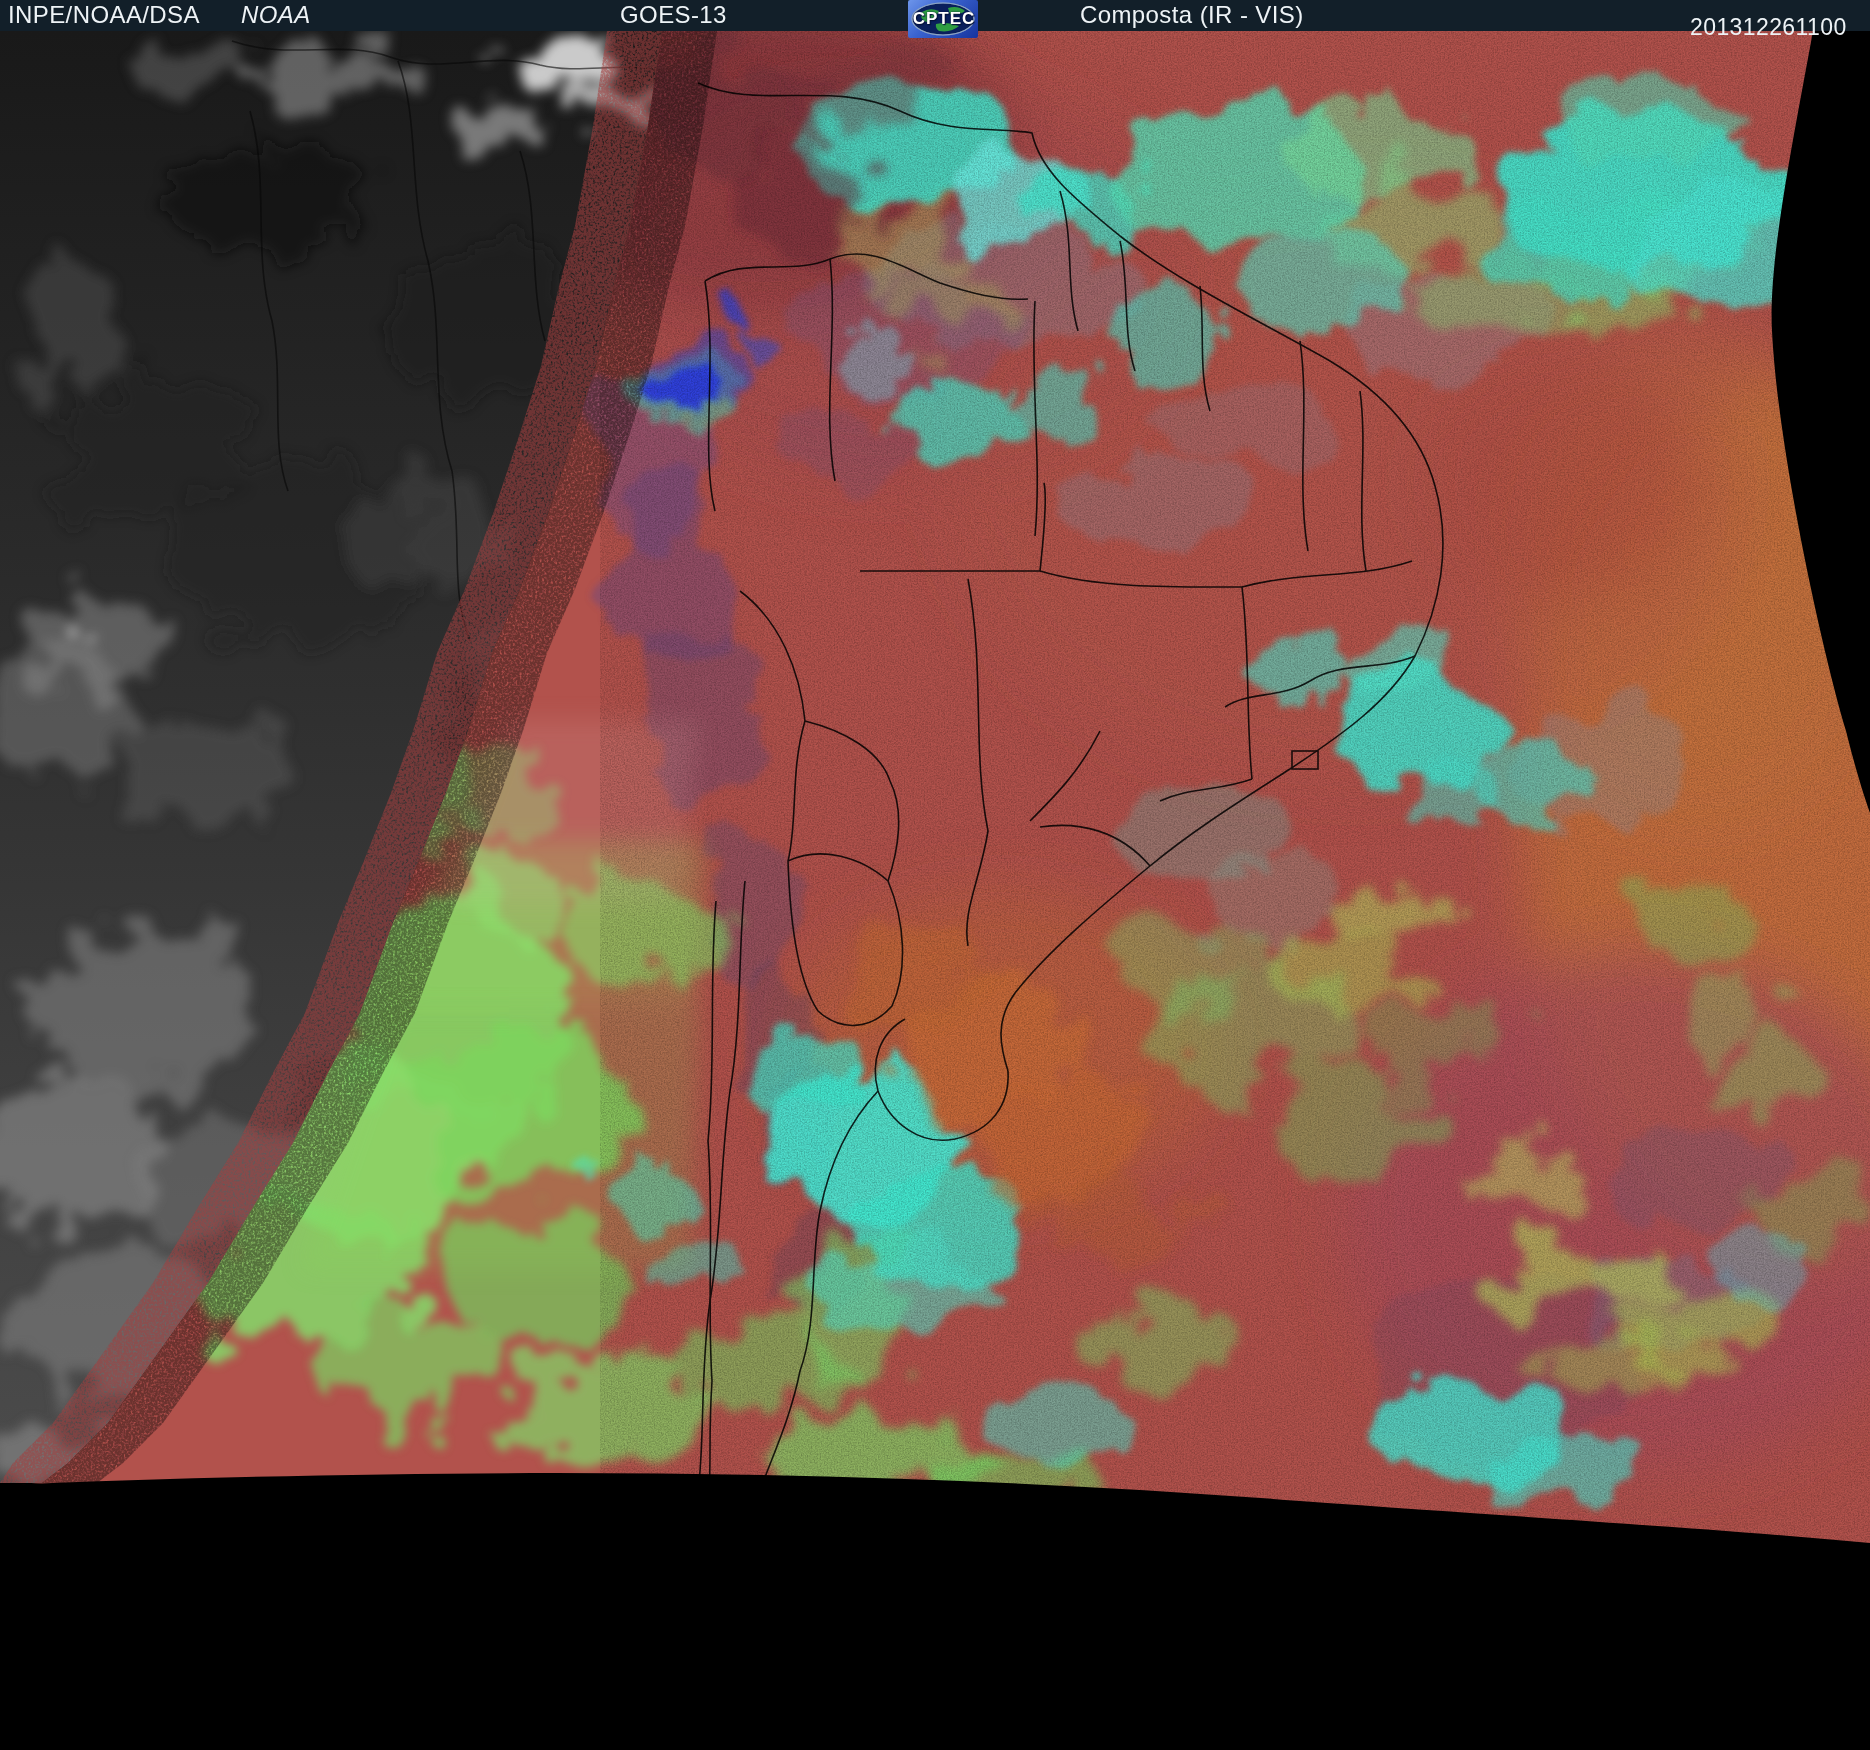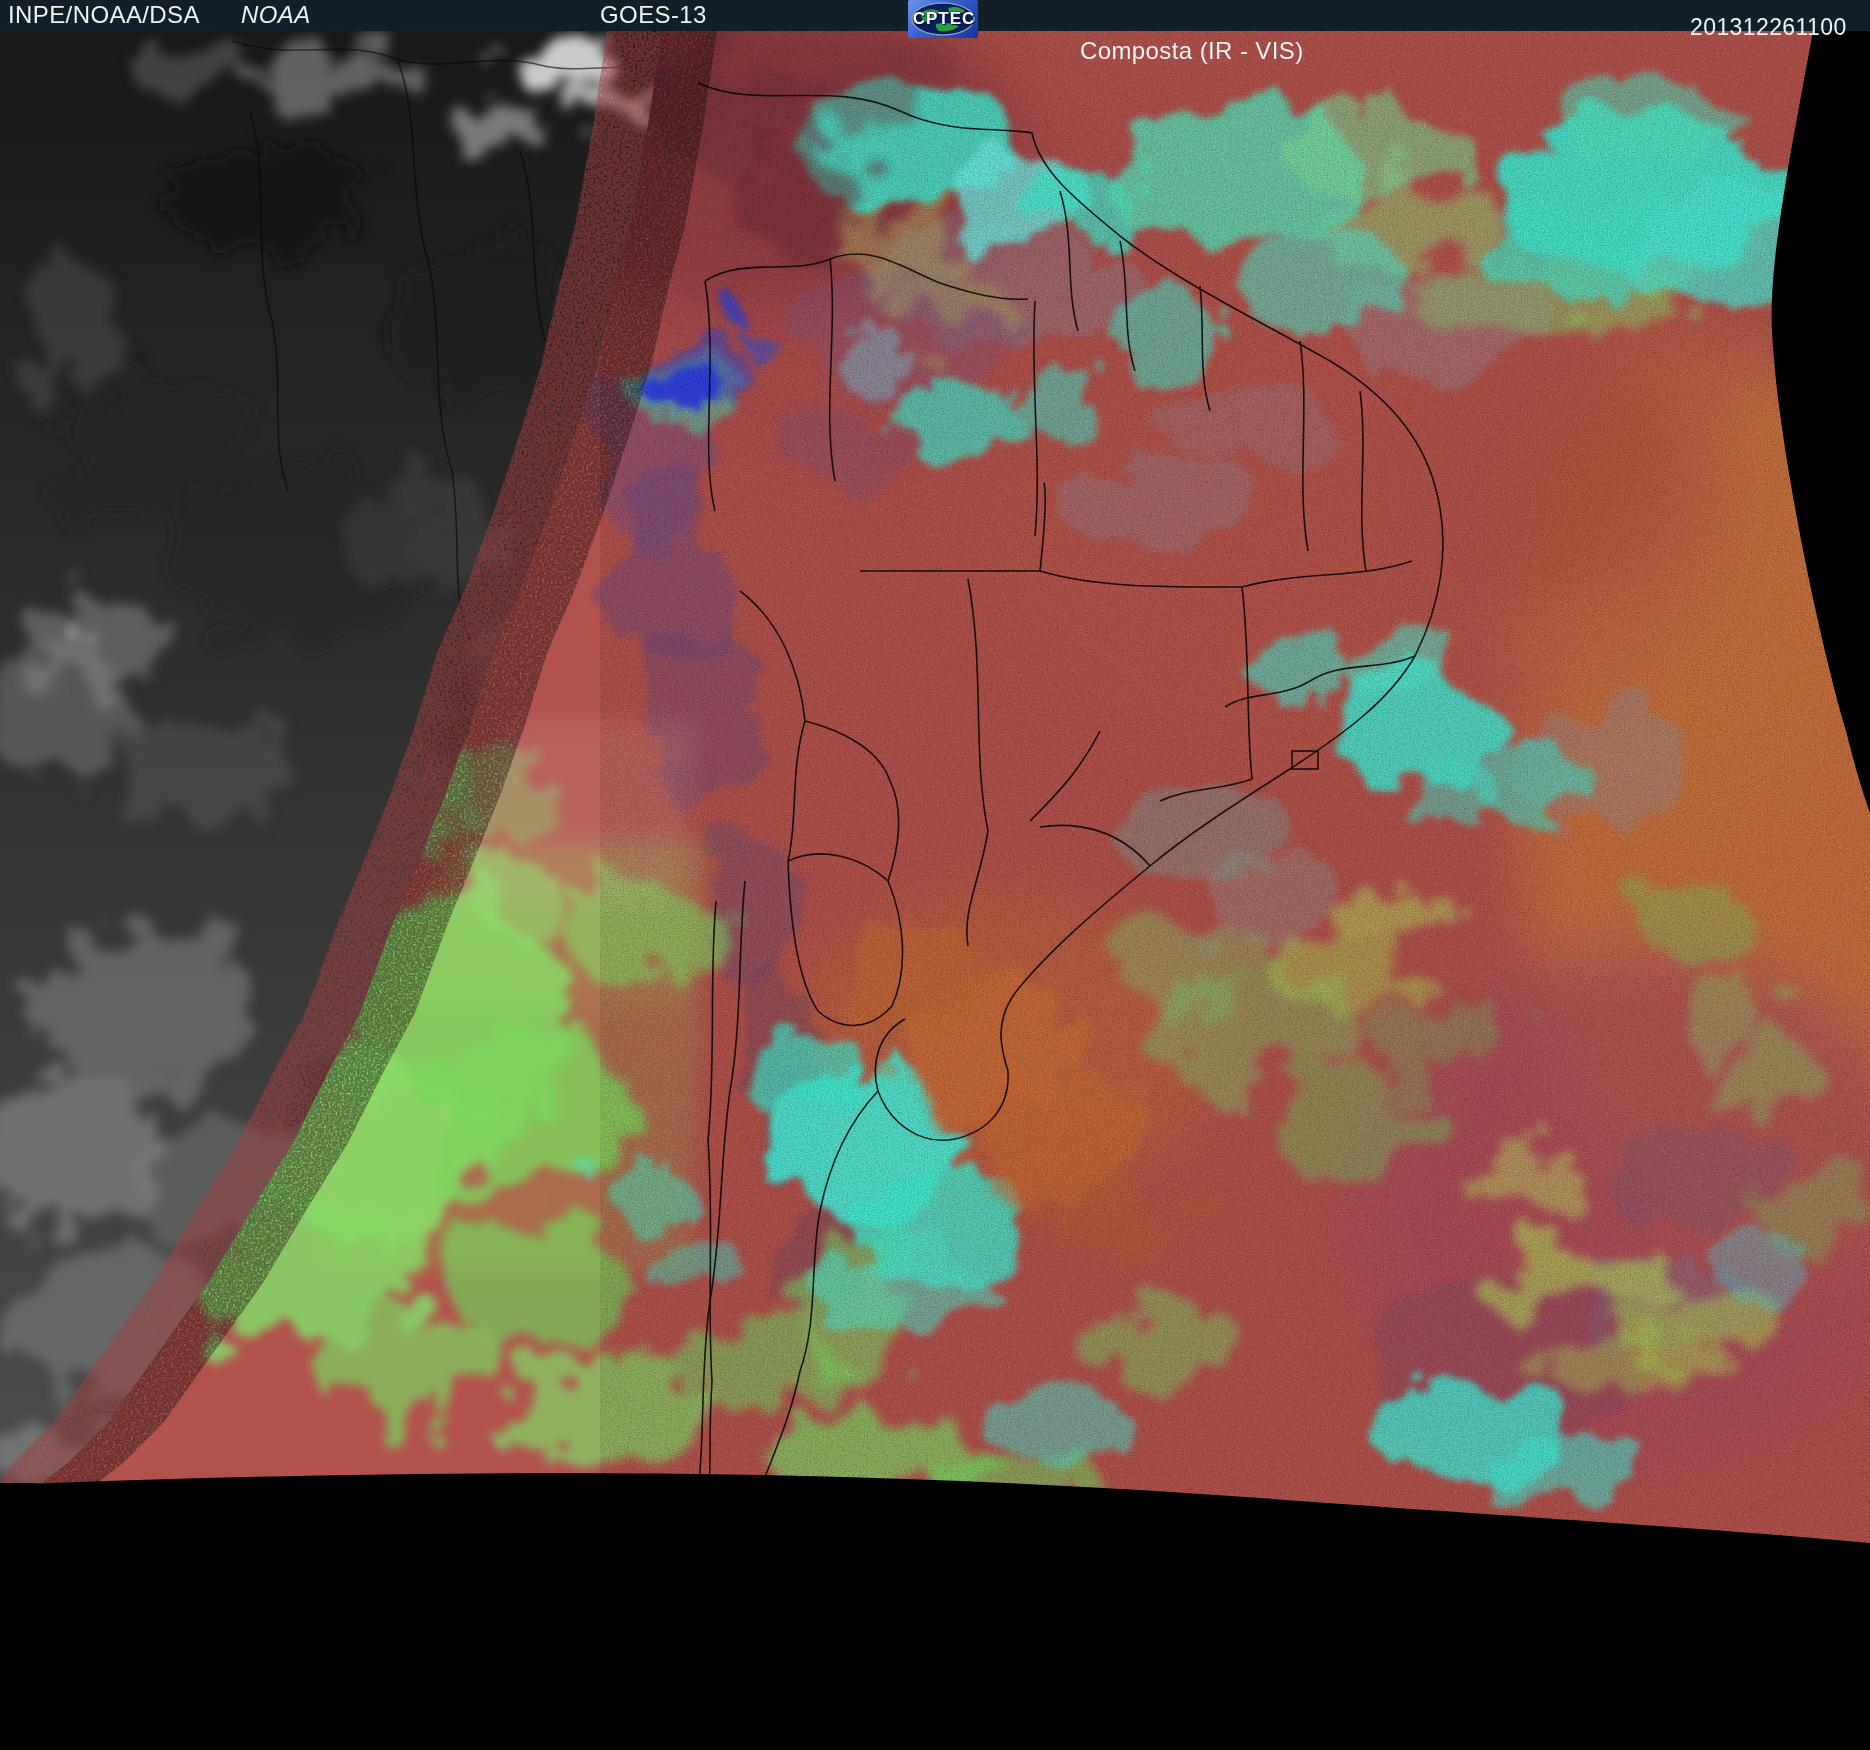--- a/index.html
+++ b/index.html
@@ -5,22 +5,22 @@
   html,body{margin:0;padding:0;background:#000;}
   body{width:1870px;height:1750px;overflow:hidden;font-family:"Liberation Sans",sans-serif;}
   .stage{position:relative;width:1870px;height:1750px;background:#000;}
 
   
   .header{position:absolute;left:0;top:0;width:1870px;height:31px;background:#121f29;z-index:10;}
   .h-label{position:absolute;top:0;height:31px;line-height:30px;color:#eef3f6;font-size:24px;
            letter-spacing:.4px;white-space:nowrap;}
   .h-agency{left:8px;}
   .h-noaa{left:241px;font-style:italic;}
-  .h-sat{left:600px;}
-  .h-product{left:1080px;margin-top:36px;}
+  .h-sat{left:620px;}
+  .h-product{left:1080px;}
   .h-time{left:1690px;font-size:23px;margin-top:12px;}
 
   
   .logo{position:absolute;left:908px;top:0;width:70px;height:38px;z-index:11;
         background:linear-gradient(135deg,#6d95ea 0%,#3a63cf 40%,#16339e 100%);
         border-radius:2px;overflow:hidden;}
   .logo svg{position:absolute;left:0;top:0;}
   .logo-text{position:absolute;left:0;top:0;width:72px;height:38px;text-align:center;line-height:38px;
              color:#ffffff;font-weight:bold;font-size:17px;letter-spacing:1px;
              text-shadow:0 0 2px #06133a,1px 1px 1px #06133a;}

